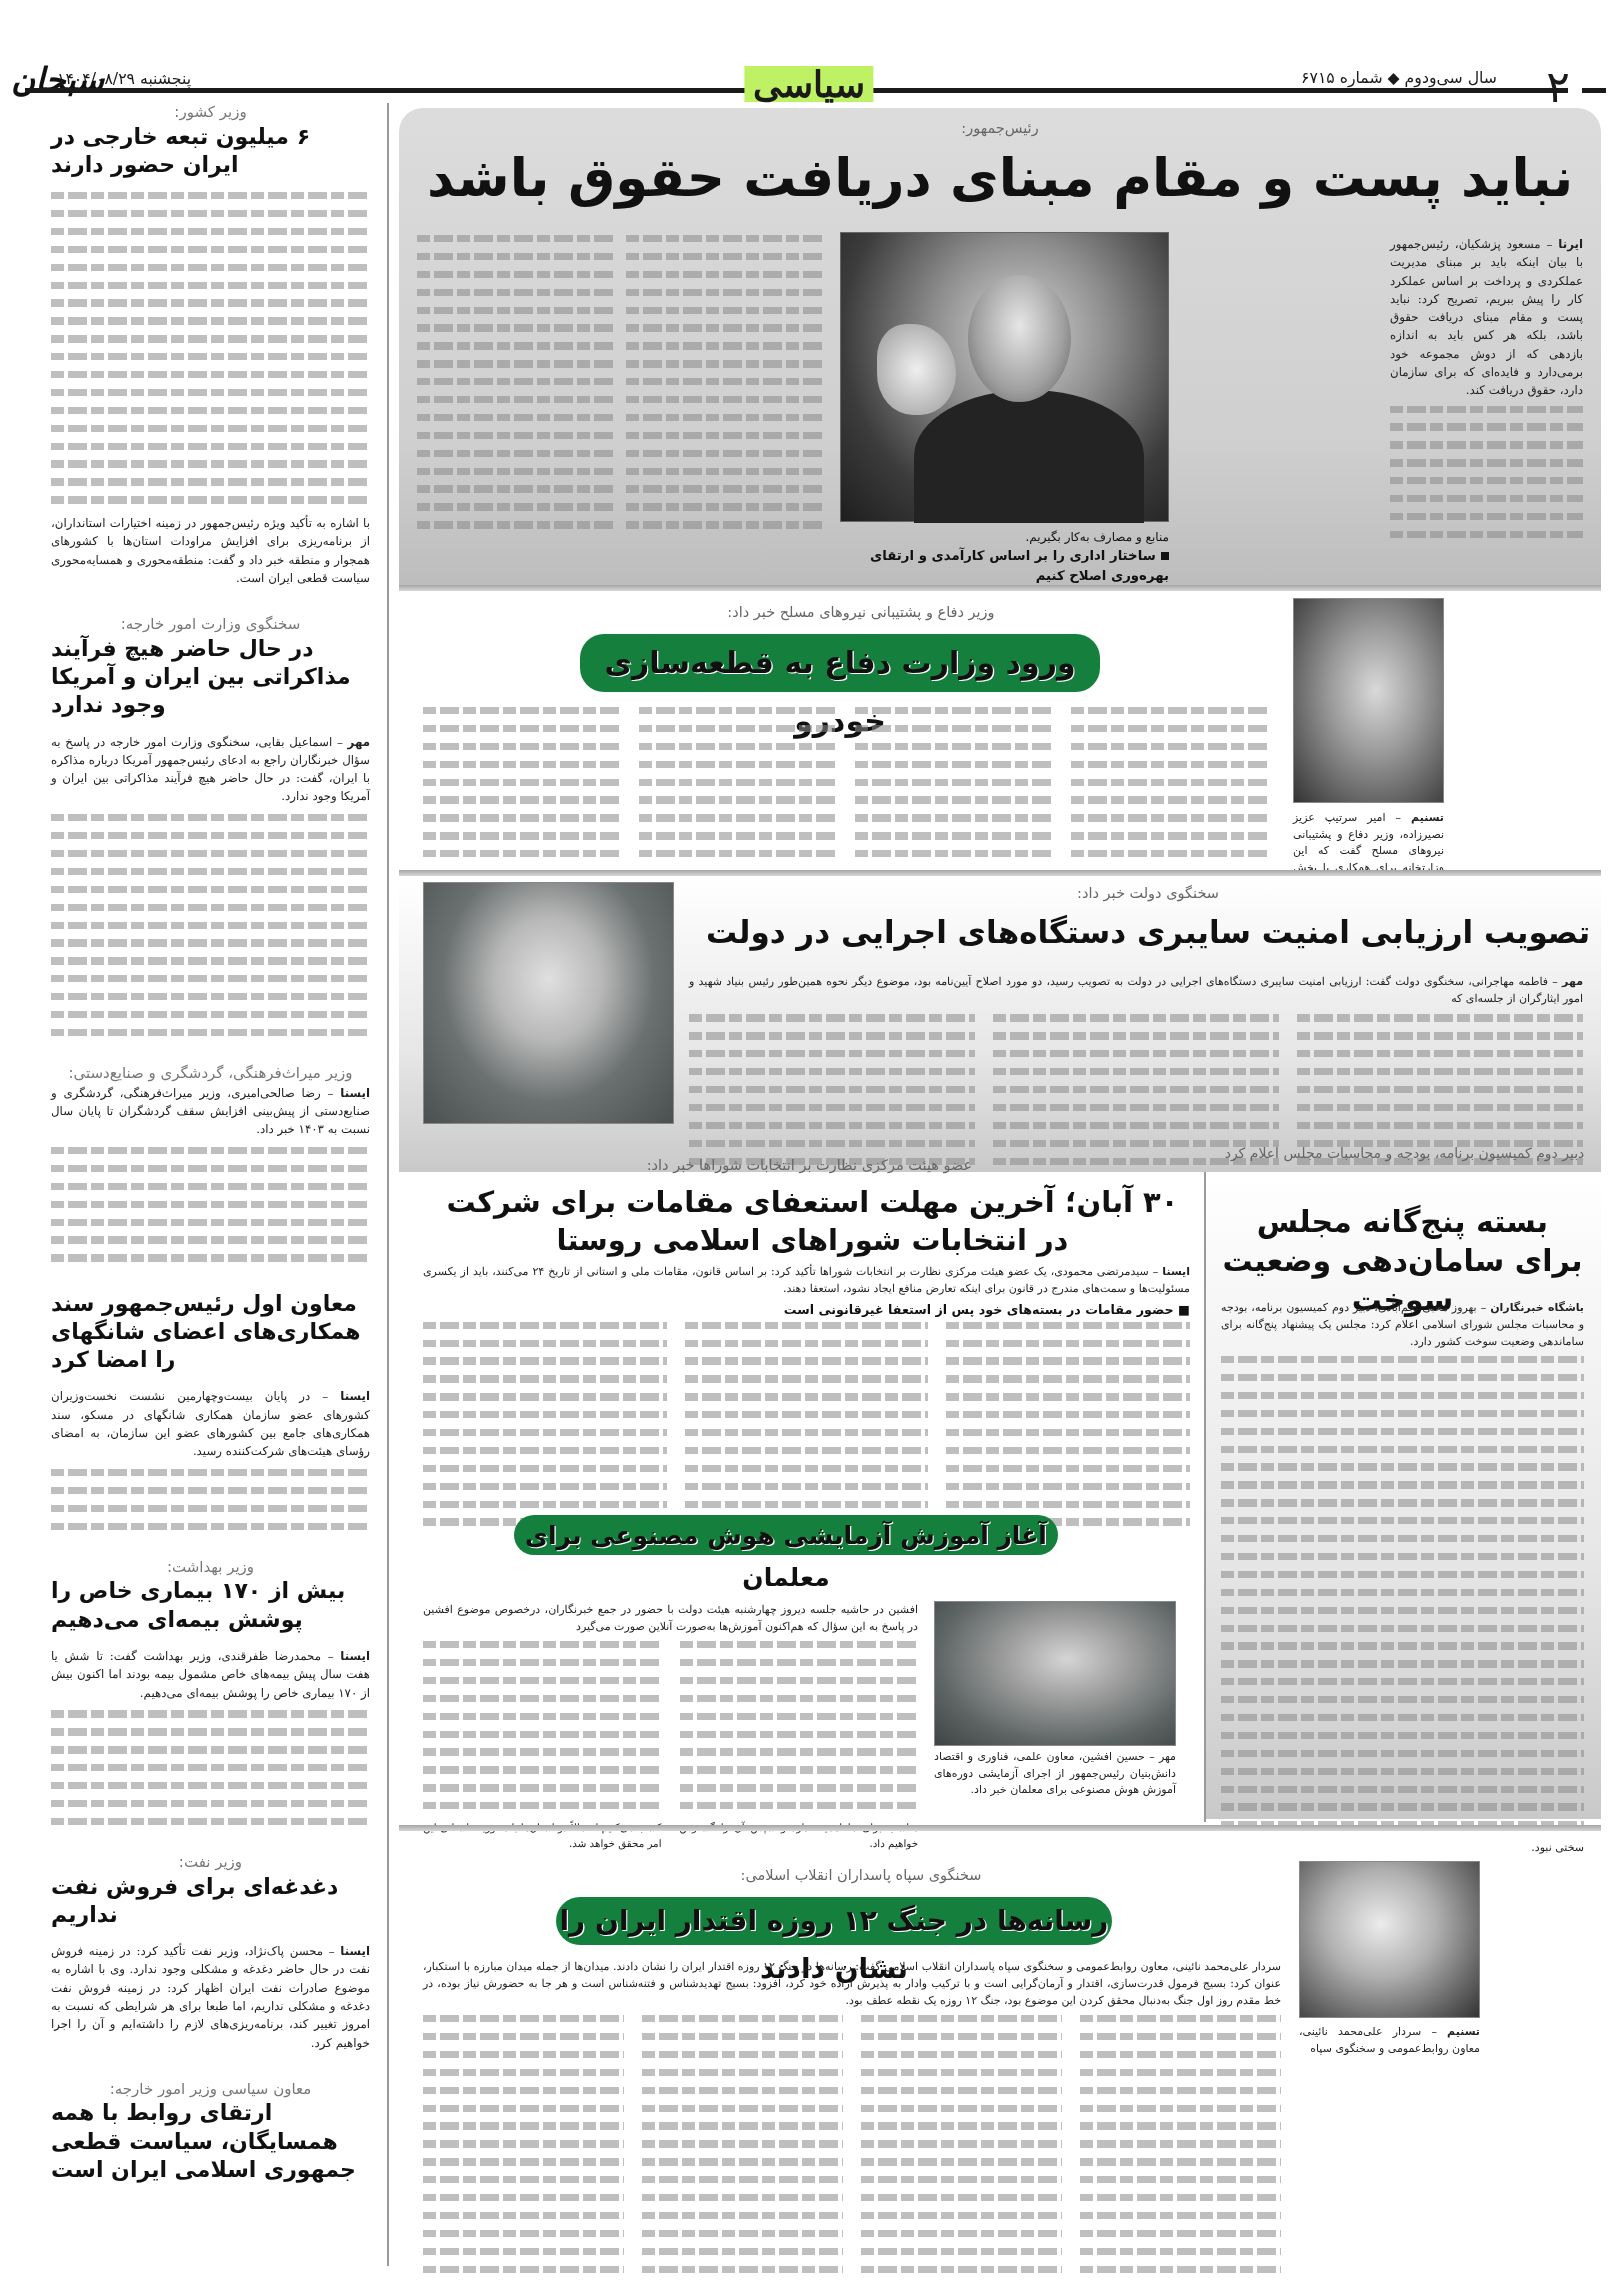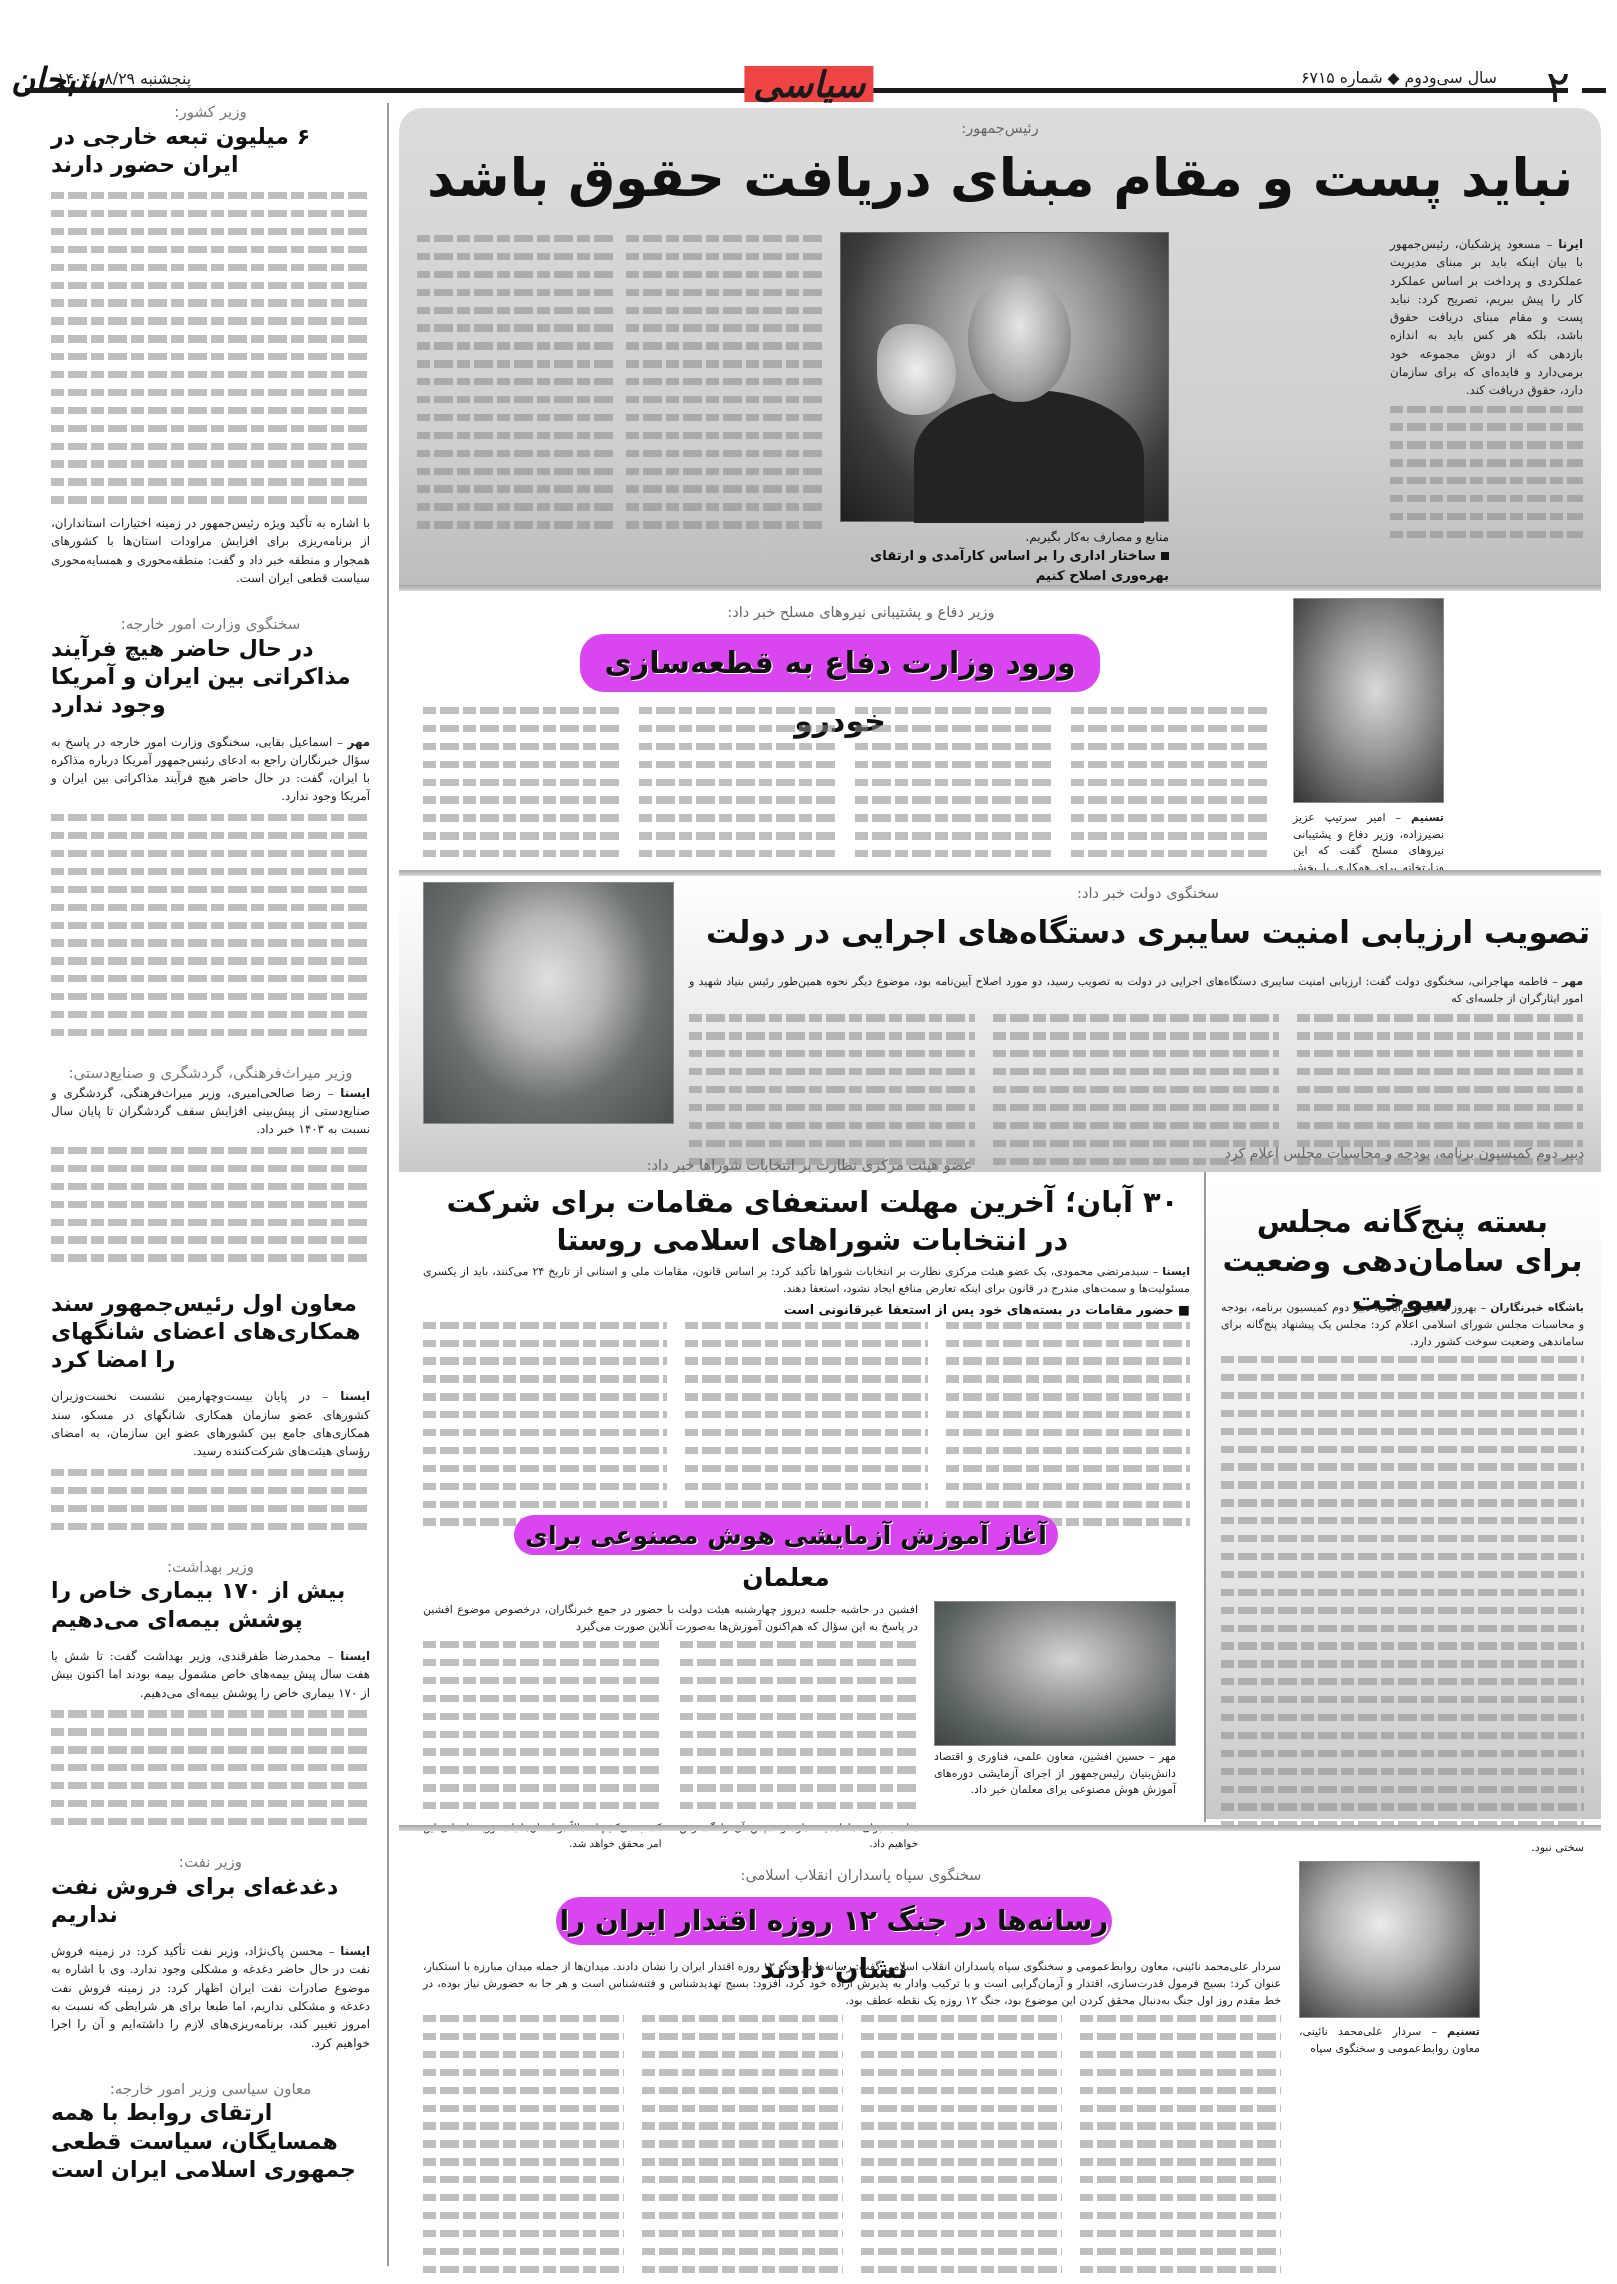--- a/index.html
+++ b/index.html
@@ -4,21 +4,21 @@
 <style>
   * { box-sizing: border-box; margin: 0; padding: 0; }
   html, body { width: 1618px; height: 2284px; background: #ffffff; overflow: hidden; }
   body { font-family: "DejaVu Sans", sans-serif; color: #1a1a1a; direction: rtl; position: relative; }
 
   
   .masthead-rule { position: absolute; left: 25px; right: 50px; top: 88px; height: 5.4px; background: #1a1a1a; }
   .masthead-stub { position: absolute; right: 12px; top: 88px; width: 24px; height: 5.4px; background: #1a1a1a; }
   .page-num { position: absolute; right: 48px; top: 65px; font-family: "DejaVu Serif", serif; font-size: 44px; font-weight: 300; line-height: 1; color: #1a1a1a; }
   .issue-info { position: absolute; right: 121px; top: 68px; font-size: 15.7px; color: #1a1a1a; }
-  .section-title { position: absolute; left: 50%; transform: translateX(-50%); top: 66px; background: #ef4444; padding: 0 8.5px; font-family: "DejaVu Serif", serif; font-size: 36px; font-style: italic; font-weight: bold; line-height: 1; color: #1a1a1a; }
+  .section-title { position: absolute; left: 50%; transform: translateX(-50%); top: 66px; background: #bef264; padding: 0 8.5px; font-family: "DejaVu Serif", serif; font-size: 36px; font-weight: bold; line-height: 1; color: #1a1a1a; }
   .date-info { position: absolute; left: 57px; top: 69px; font-size: 15.7px; color: #1a1a1a; }
   .logo { position: absolute; left: 11px; top: 60px; font-family: Liberation Mono, monospace; font-size: 33px; font-weight: bold; font-style: italic; color: #111; }
 
   
   .sidebar { position: absolute; left: 0; top: 103px; width: 387px; height: 2175px; padding: 0 17px 0 51px; }
   .sidebar-divider { position: absolute; left: 387px; top: 103px; width: 2.4px; height: 2163px; background: #9a9a9a; }
   .side-story { margin-bottom: 28px; }
   .kicker { text-align: center; font-size: 15px; color: #777; line-height: 1.3; }
   .side-head { text-align: left; font-size: 22px; font-weight: bold; line-height: 1.28; color: #111; margin-bottom: 13.3px; }
   .body-text { text-align: justify; font-family: "DejaVu Serif", serif; font-size: 11.8px; line-height: 1.55; color: #222; }
@@ -33,21 +33,21 @@
   .lead-photo { position: absolute; left: 441px; top: 124px; width: 329px; height: 290px; background: radial-gradient(ellipse at 55% 35%, #d5d5d5 0%, #8d8d8d 35%, #3c3c3c 70%, #1e1e1e 100%); border: 1.2px solid #666; }
   .lead-photo .face { position: absolute; left: 127px; top: 42px; width: 103px; height: 127px; border-radius: 50%; background: radial-gradient(ellipse at 50% 40%, #e6e6e6, #a0a0a0 60%, #5a5a5a); }
   .lead-photo .hand { position: absolute; left: 36px; top: 91px; width: 79px; height: 91px; border-radius: 40% 60% 50% 50%; background: radial-gradient(#efefef, #9a9a9a); }
   .lead-photo .suit { position: absolute; left: 73px; top: 157px; width: 230px; height: 133px; border-radius: 50% 50% 0 0; background: #232323; }
   .lead-col { position: absolute; top: 127px; width: 199px; }
   .lead-sub { position: absolute; left: 441px; top: 420px; width: 329px; font-size: 13.3px; font-weight: bold; line-height: 1.5; color: #111; text-align: right; }
   .lead-sub .sq { display: inline-block; width: 8.5px; height: 8.5px; background: #111; margin-left: 4.8px; }
 
   
   .story-kicker { position: absolute; font-size: 14.5px; color: #666; text-align: center; }
-  .pill-head { position: absolute; background: #d946ef; border-radius: 24px; text-align: center; font-size: 30px; font-weight: bold; color: #111; line-height: 58px; text-shadow: 1.2px 1.2px 0 #fff; }
+  .pill-head { position: absolute; background: #15803d; border-radius: 24px; text-align: center; font-size: 30px; font-weight: bold; color: #111; line-height: 58px; text-shadow: 1.2px 1.2px 0 #fff; }
   .plain-head { position: absolute; text-align: center; font-size: 31px; font-weight: bold; color: #111; line-height: 1.3; }
   .photo { position: absolute; border: 1.2px solid #888; overflow: hidden; }
   .rule-h { position: absolute; height: 6px; background: linear-gradient(180deg, #a5a5a5, #d8d8d8); }
   .rule-v { position: absolute; width: 1.8px; background: #9a9a9a; }
   .col-text { position: absolute; }
   .gray-box { position: absolute; background: linear-gradient(180deg, #ffffff 0%, #e6e6e6 60%, #c9c9c9 100%); }
   .caption { position: absolute; font-size: 11px; line-height: 1.5; color: #222; text-align: justify; }
   .caption b { font-weight: bold; }
   .subhead-inline { font-size: 12.7px; font-weight: bold; color: #111; margin: 4.8px 0; }
 </style>

